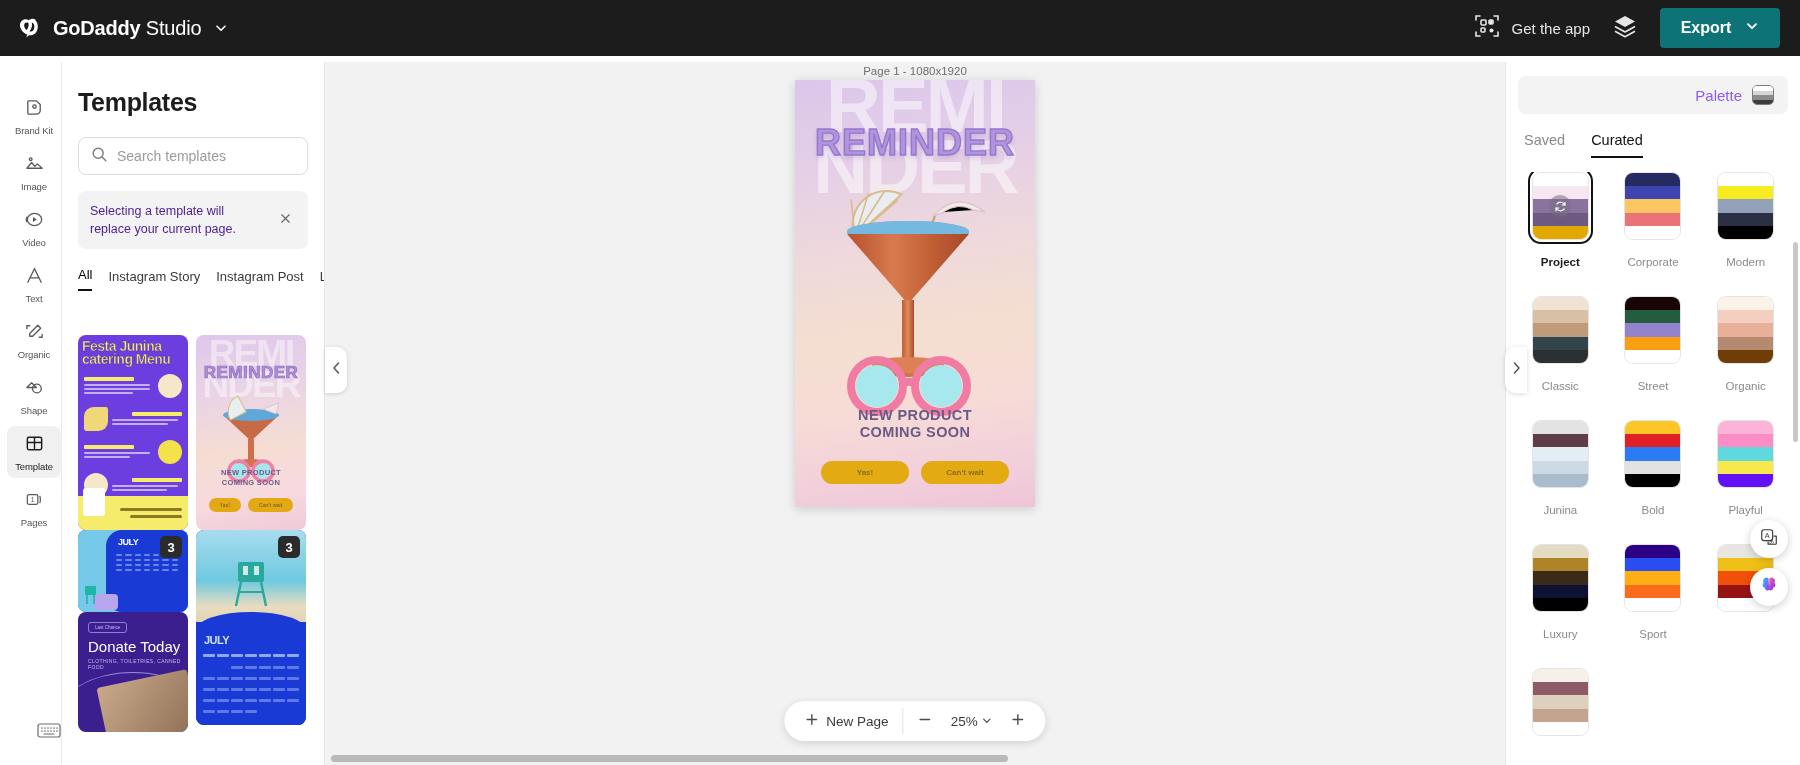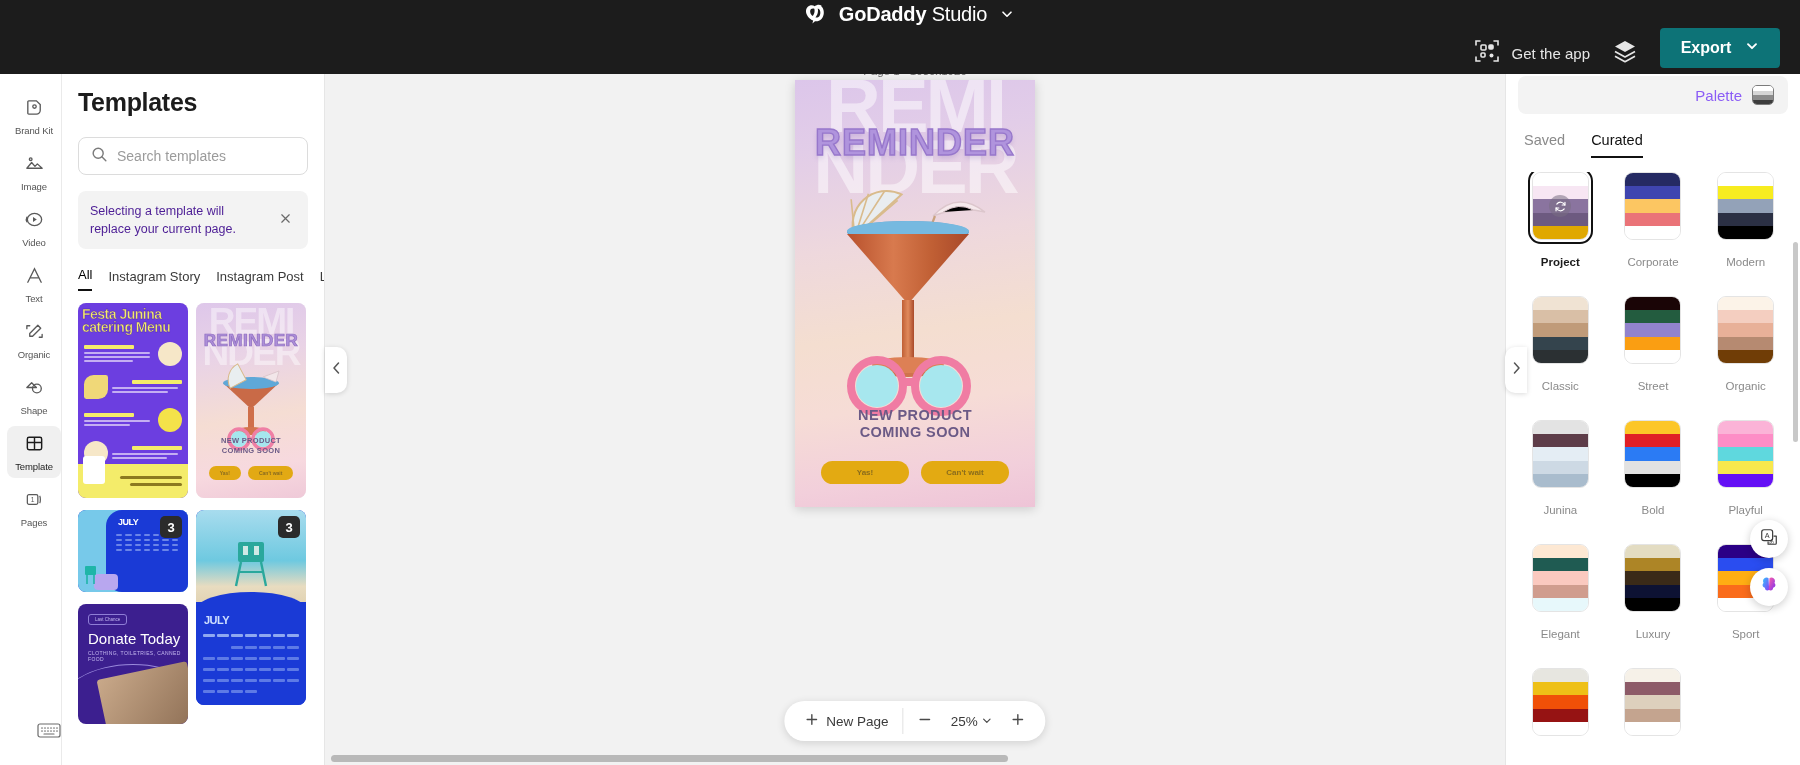--- a/index.html
+++ b/index.html
@@ -6,38 +6,37 @@
   html, body {
     width: 1800px; height: 765px;
     overflow: hidden;
     font-family: "Liberation Sans", sans-serif;
     background: #ffffff;
   }
 
   
   .topbar {
     position: absolute; top: 0; left: 0;
-    width: 1800px; height: 74px;
+    width: 1800px; height: 56px;
     background: #1c1c1c;
     display: flex; align-items: center;
     z-index: 50;
-    flex-direction: column;
   }
   .brand {
     display: flex; align-items: center; gap: 9px;
     margin-left: 16px; cursor: pointer;
   }
   .brand-logo { width: 28px; height: 28px; }
   .brand-text { font-size: 20px; color: #fff; letter-spacing: -0.2px; }
   .brand-text b { font-weight: 700; }
   .brand-text span.light { font-weight: 400; }
   .brand-caret { margin-left: 4px; color: #fff; display:flex; align-items:center;}
 
   .topbar-right {
-    margin-left: auto; display: flex; align-items: flex-end; gap: 22px;
+    margin-left: auto; display: flex; align-items: center; gap: 22px;
     margin-right: 20px;
   }
   .getapp { display: flex; align-items: center; gap: 12px; cursor: pointer; }
   .getapp-label { color: #e6e6e6; font-size: 15px; }
   .layers-btn { cursor: pointer; display:flex; align-items:center; }
   .export-btn {
     background: #0d7377; color: #fff;
     height: 40px; min-width: 120px; border-radius: 4px;
     display: flex; align-items: center; justify-content: center; gap: 14px;
     padding: 0 18px; font-size: 16px; font-weight: 700; cursor: pointer;
@@ -103,21 +102,21 @@
     overflow: hidden; white-space: nowrap;
     position: relative;
   }
   .tab { cursor: pointer; padding-bottom: 7px; }
   .tab.active { color: #000; border-bottom: 2px solid #111; }
 
   .tpl-grid {
     margin-top: 12px; padding: 0 16px;
     display: flex; gap: 16px;
   }
-  .tpl-col { display: flex; flex-direction: column; gap: 12px; width: 102px; }
+  .tpl-col { display: flex; flex-direction: column; gap: 0; width: 102px; margin-top: 32px; }
   .tpl-card {
     width: 110px; border-radius: 8px; overflow: hidden; position: relative;
     cursor: pointer; background: #eee;
   }
   .badge-num {
     position: absolute; top: 6px; right: 6px; width: 22px; height: 22px;
     background: #2b2b2b; color: #fff; border-radius: 5px;
     font-size: 13px; font-weight: 700;
     display: flex; align-items: center; justify-content: center;
   }
@@ -963,30 +962,20 @@
           <i style="background: rgb(251, 179, 215);"></i>
           <i style="background: rgb(253, 141, 198);"></i>
           <i style="background: rgb(95, 216, 222);"></i>
           <i style="background: rgb(248, 232, 77);"></i>
           <i style="background: rgb(100, 16, 245);"></i>
         </div>
         <div class="pal-name">Playful</div>
       </div>
       <div class="pal-cell">
         <div class="pal-sw">
-          <i style="background: rgb(253, 232, 211);"></i>
-          <i style="background: rgb(31, 91, 82);"></i>
-          <i style="background: rgb(250, 201, 191);"></i>
-          <i style="background: rgb(208, 157, 142);"></i>
-          <i style="background: rgb(231, 248, 251);"></i>
-        </div>
-        <div class="pal-name">Elegant</div>
-      </div>
-      <div class="pal-cell">
-        <div class="pal-sw">
           <i style="background: rgb(227, 220, 194);"></i>
           <i style="background: rgb(173, 133, 38);"></i>
           <i style="background: rgb(58, 42, 24);"></i>
           <i style="background: rgb(13, 18, 51);"></i>
           <i style="background: rgb(0, 0, 0);"></i>
         </div>
         <div class="pal-name">Luxury</div>
       </div>
       <div class="pal-cell">
         <div class="pal-sw">

